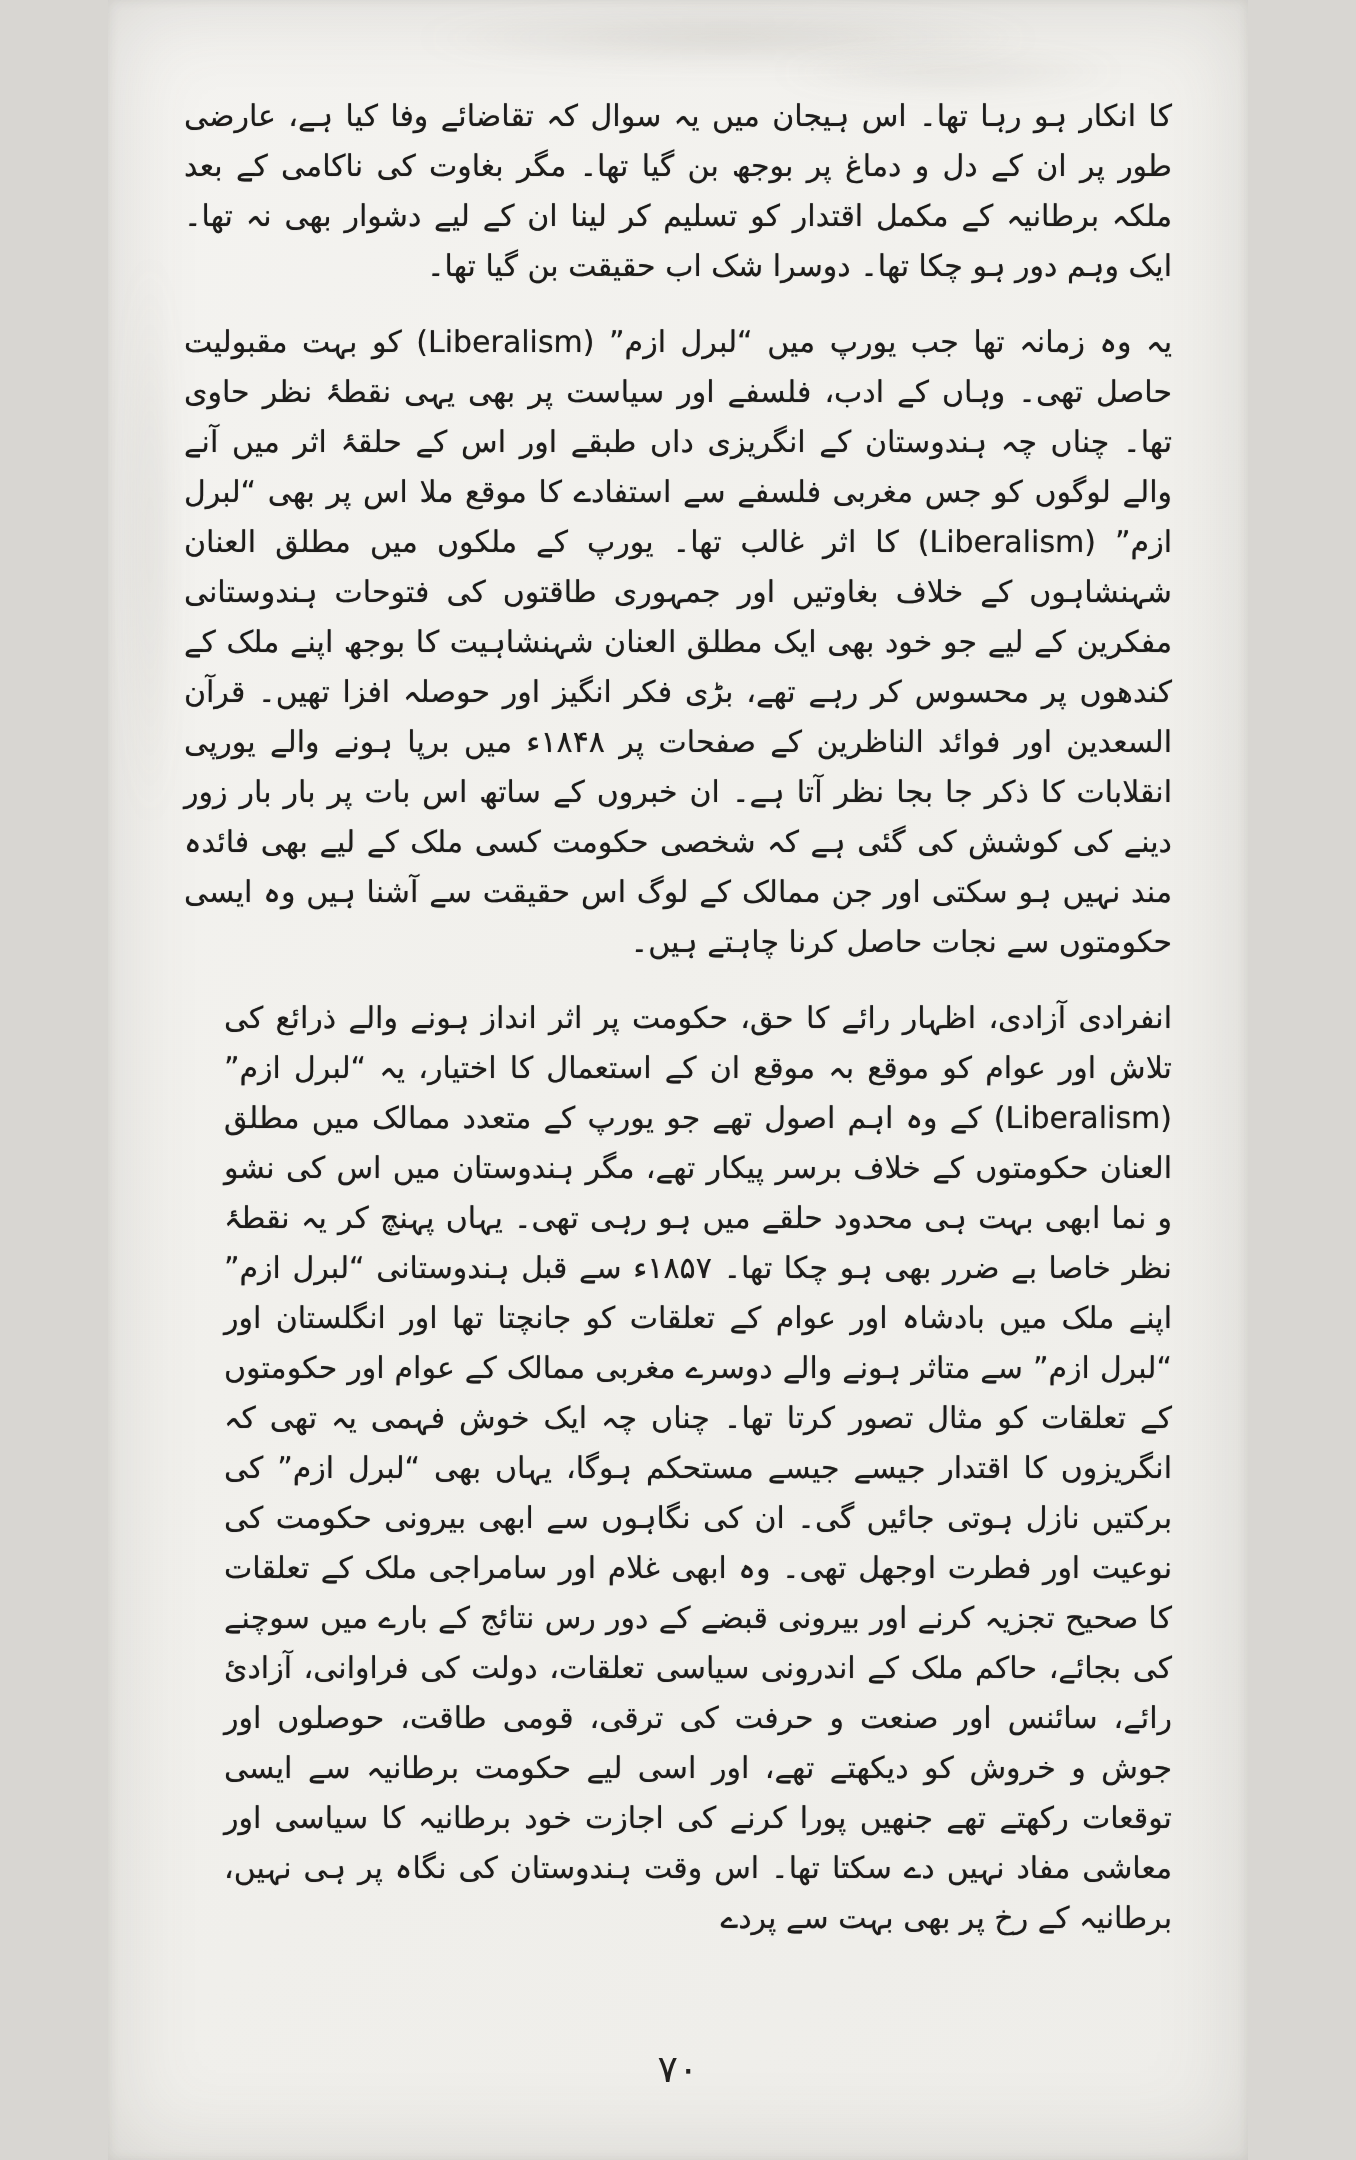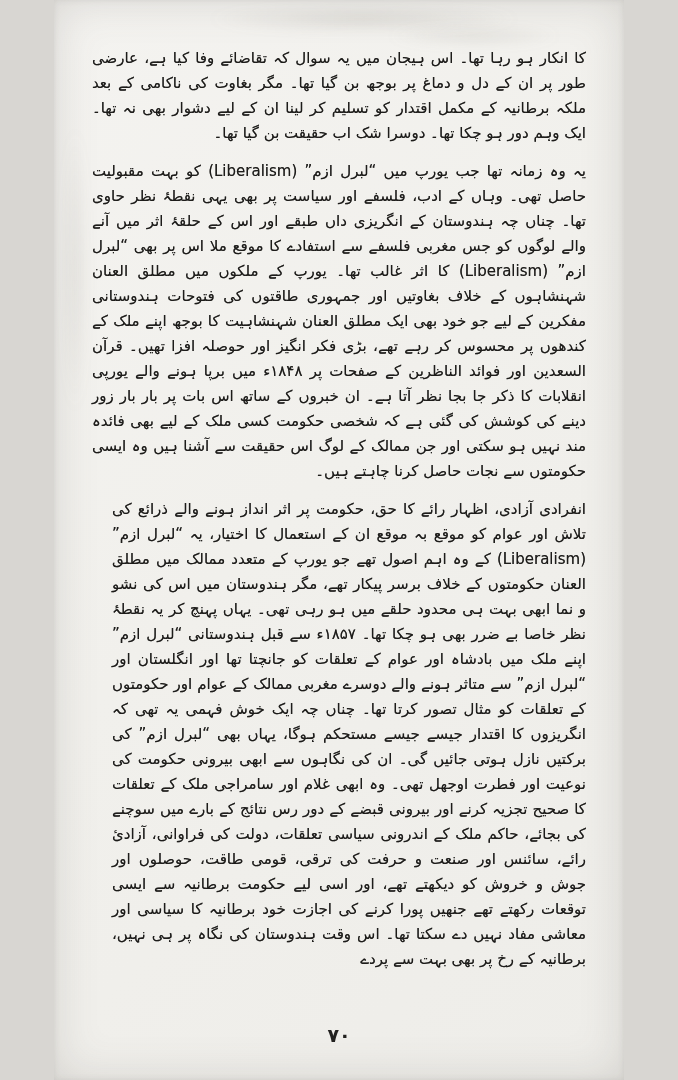--- a/index.html
+++ b/index.html
@@ -58,21 +58,20 @@
   .page-number {
     position: absolute;
     bottom: 34px;
     left: 0;
     right: 0;
     text-align: center;
     direction: rtl;
     font-size: 19px;
     color: #22211f;
     letter-spacing: 2px;
-    font-weight: bold;
   }
 </style>
 </head>
 <body>
 
 <div class="page">
 
   <div class="smudge smudge-1"></div>
   <div class="smudge smudge-2"></div>
   <div class="smudge smudge-3"></div>

